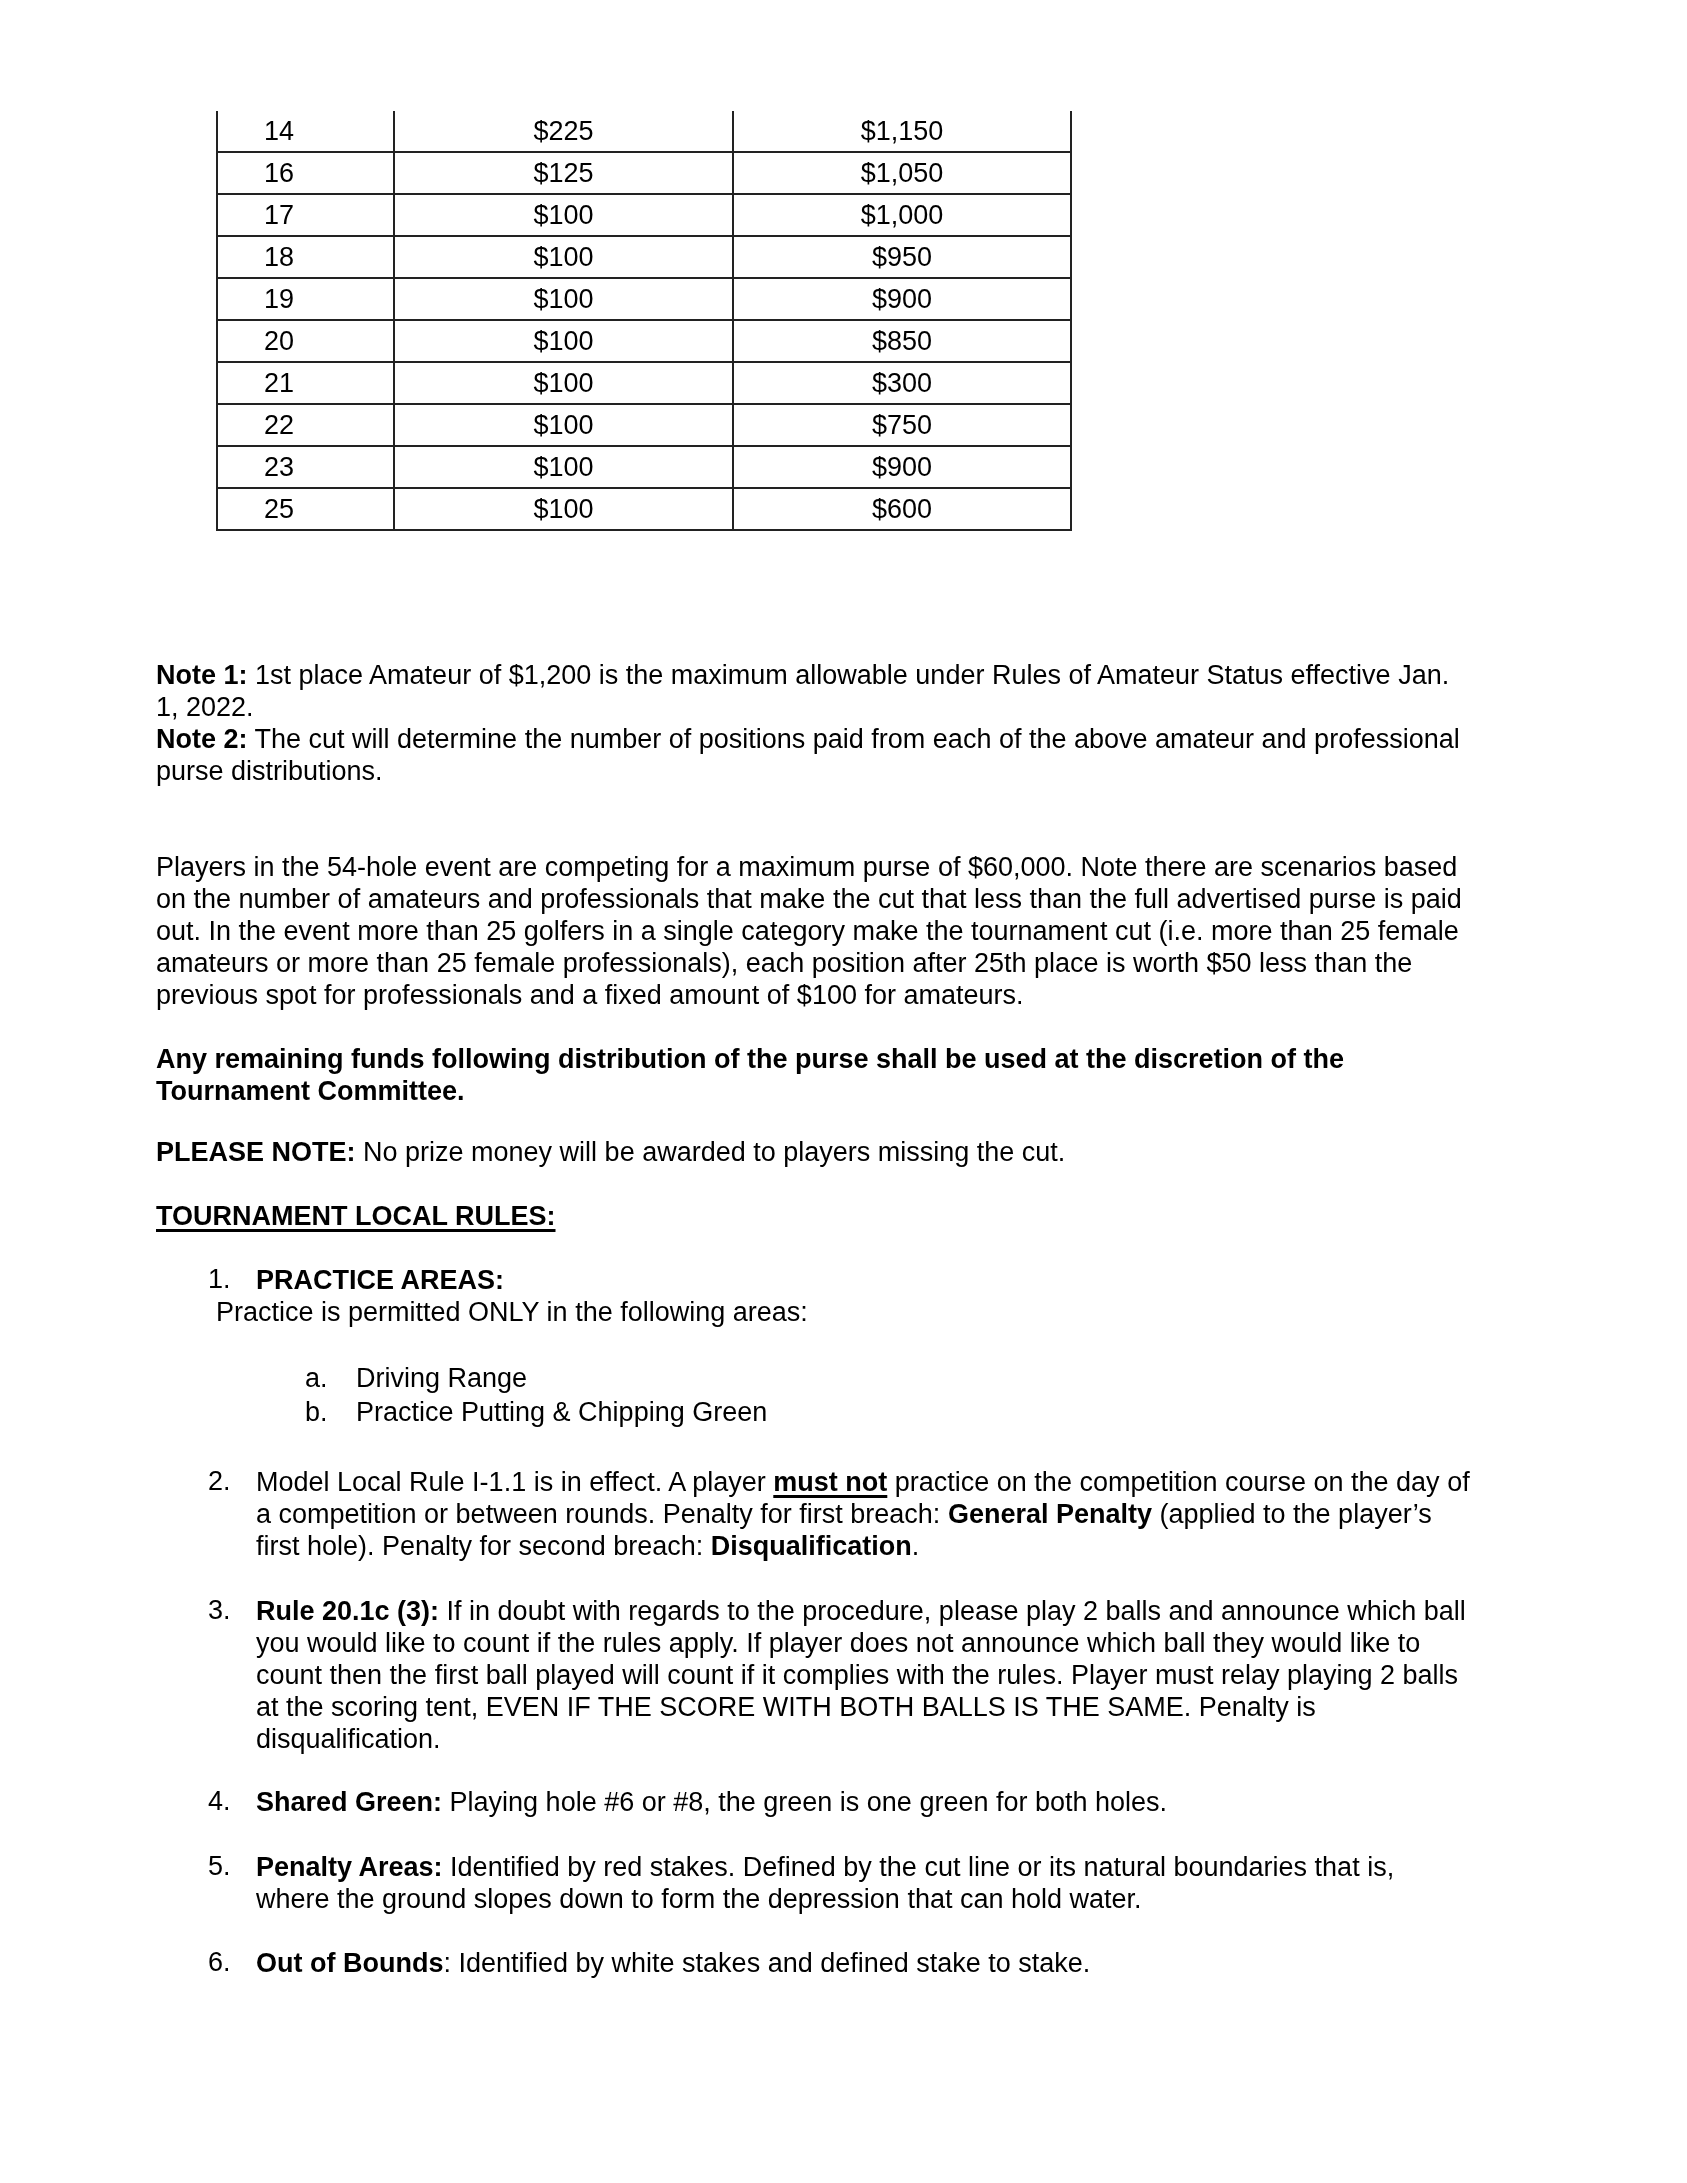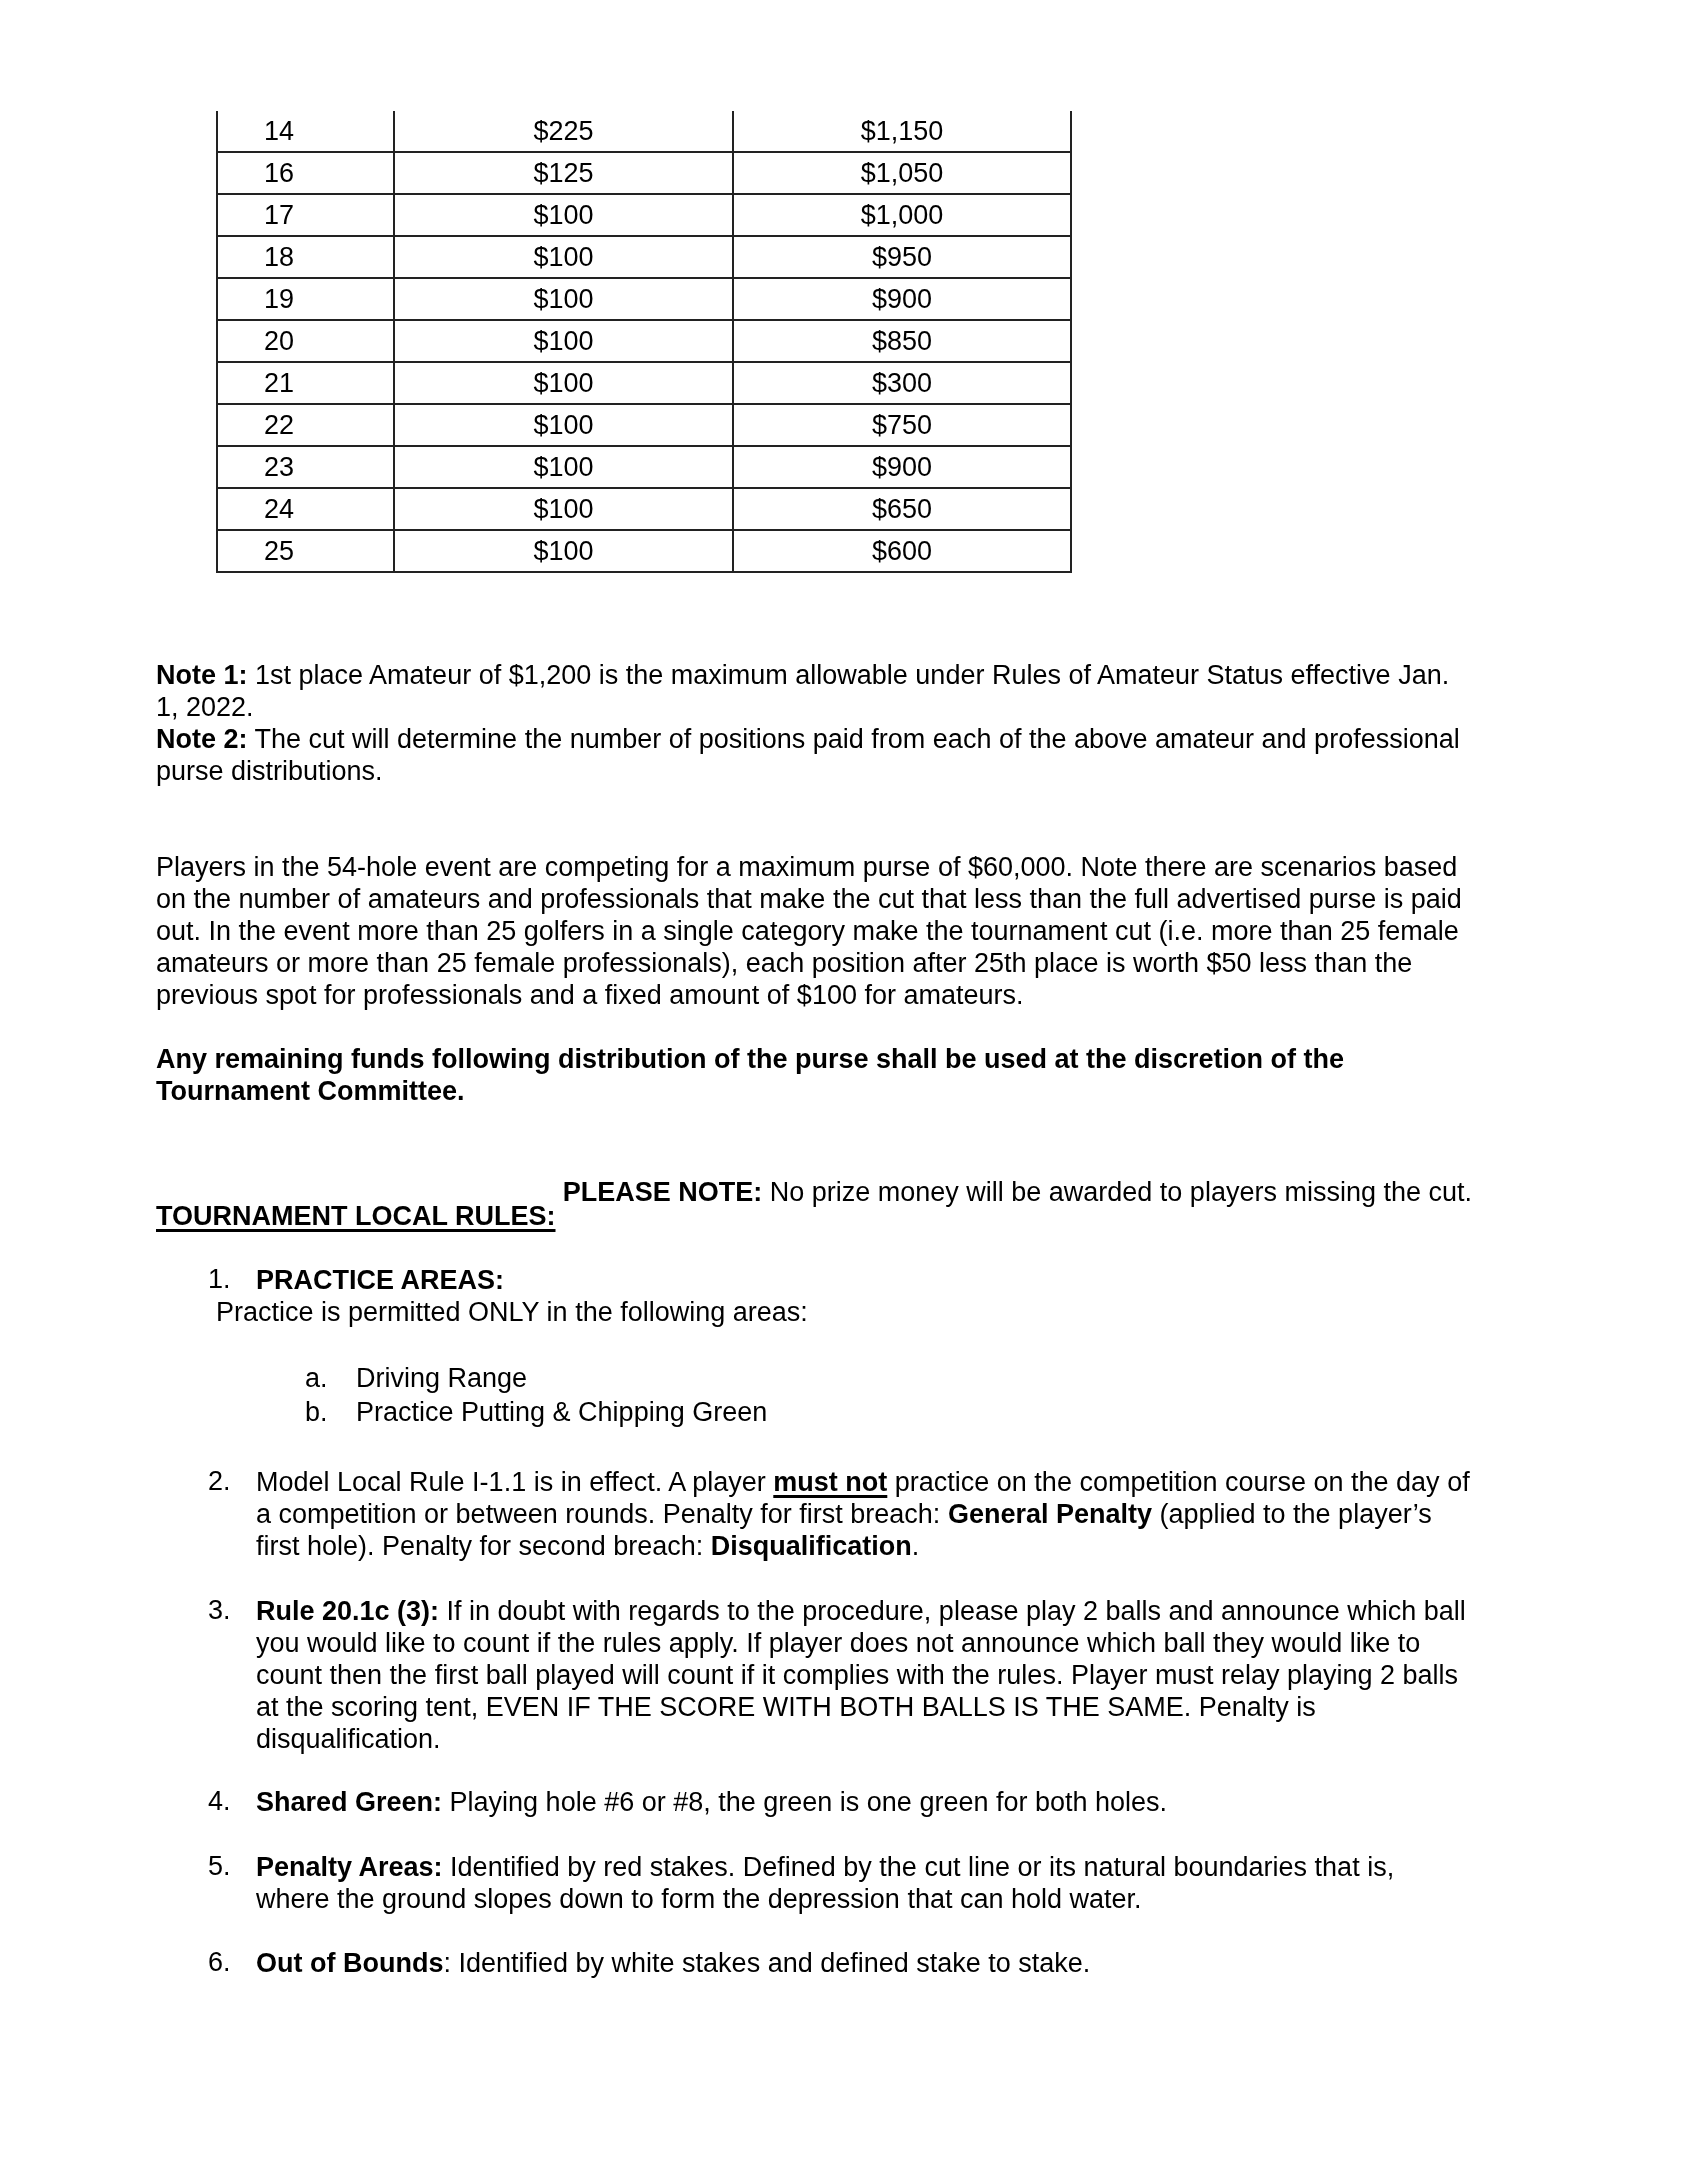--- a/index.html
+++ b/index.html
@@ -26,21 +26,21 @@
     .purse-table td.am  { width: 337px; text-align: center; }
     .purse-table td.pro { width: 336px; text-align: center; }
 
     .block { position: absolute; left: 156px; width: 1316px; line-height: 32px; }
     .b { font-weight: bold; }
     .u { text-decoration: underline; text-decoration-thickness: 2.5px; text-underline-offset: 4.2px; }
 
     .notes { top: 647px; }
     .purse-para { top: 839px; }
     .remaining { top: 1031px; font-weight: bold; }
-    .please { top: 1164px; text-align: right; }
+    .please { top: 1124px; }
     .heading { top: 1188px; font-weight: bold; }
 
     .rule-num { position: absolute; left: 208px; }
     .rule-body { position: absolute; left: 256px; width: 1215px; line-height: 32px; }
 
     .r1num { top: 1252px; }
     .r1title { position: absolute; left: 256px; top: 1252px; font-weight: bold; line-height: 32px; }
     .r1body { position: absolute; left: 216px; top: 1284px; line-height: 32px; }
     .sub-letter { position: absolute; left: 305px; line-height: 32px; }
     .sub-text { position: absolute; left: 356px; line-height: 32px; }
@@ -99,25 +99,20 @@
           <td class="pos">22</td>
           <td class="am">$100</td>
           <td class="pro">$750</td>
         </tr>
       <tr>
           <td class="pos">23</td>
           <td class="am">$100</td>
           <td class="pro">$900</td>
         </tr>
       <tr>
-          <td class="pos">24</td>
-          <td class="am">$100</td>
-          <td class="pro">$650</td>
-        </tr>
-      <tr>
           <td class="pos">25</td>
           <td class="am">$100</td>
           <td class="pro">$600</td>
         </tr>
     </tbody>
   </table>
 
   <div class="block notes">
     <div><span class="b">Note 1:</span><span> 1st place Amateur of $1,200 is the maximum allowable under Rules of Amateur Status effective Jan. 1, 2022.</span></div>
     <div><span class="b">Note 2:</span><span> The cut will determine the number of positions paid from each of the above amateur and professional purse distributions.</span></div>

